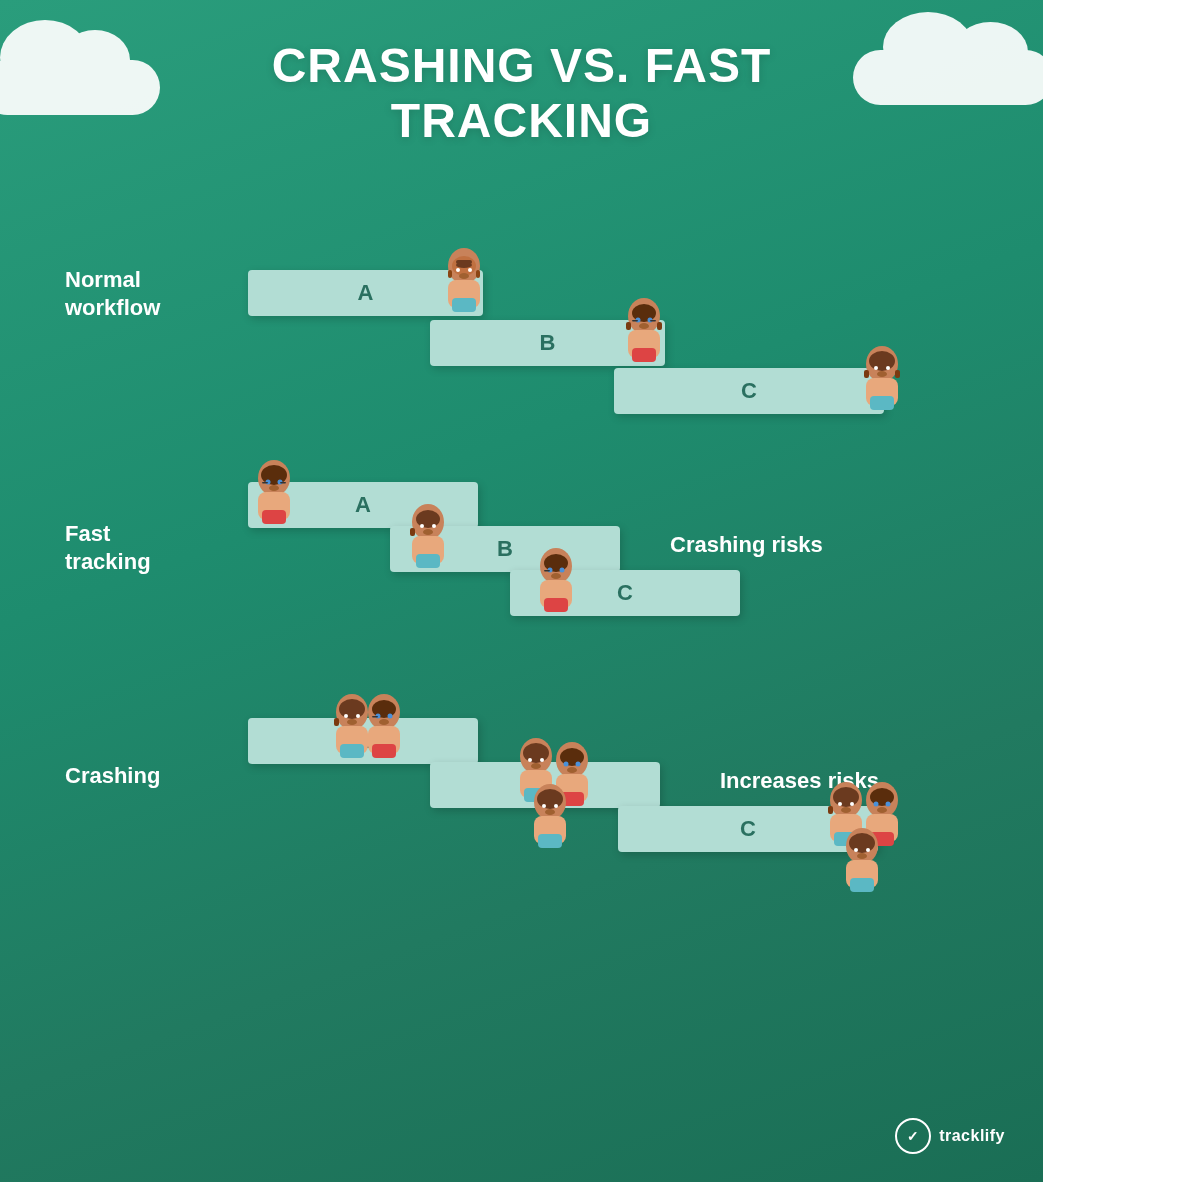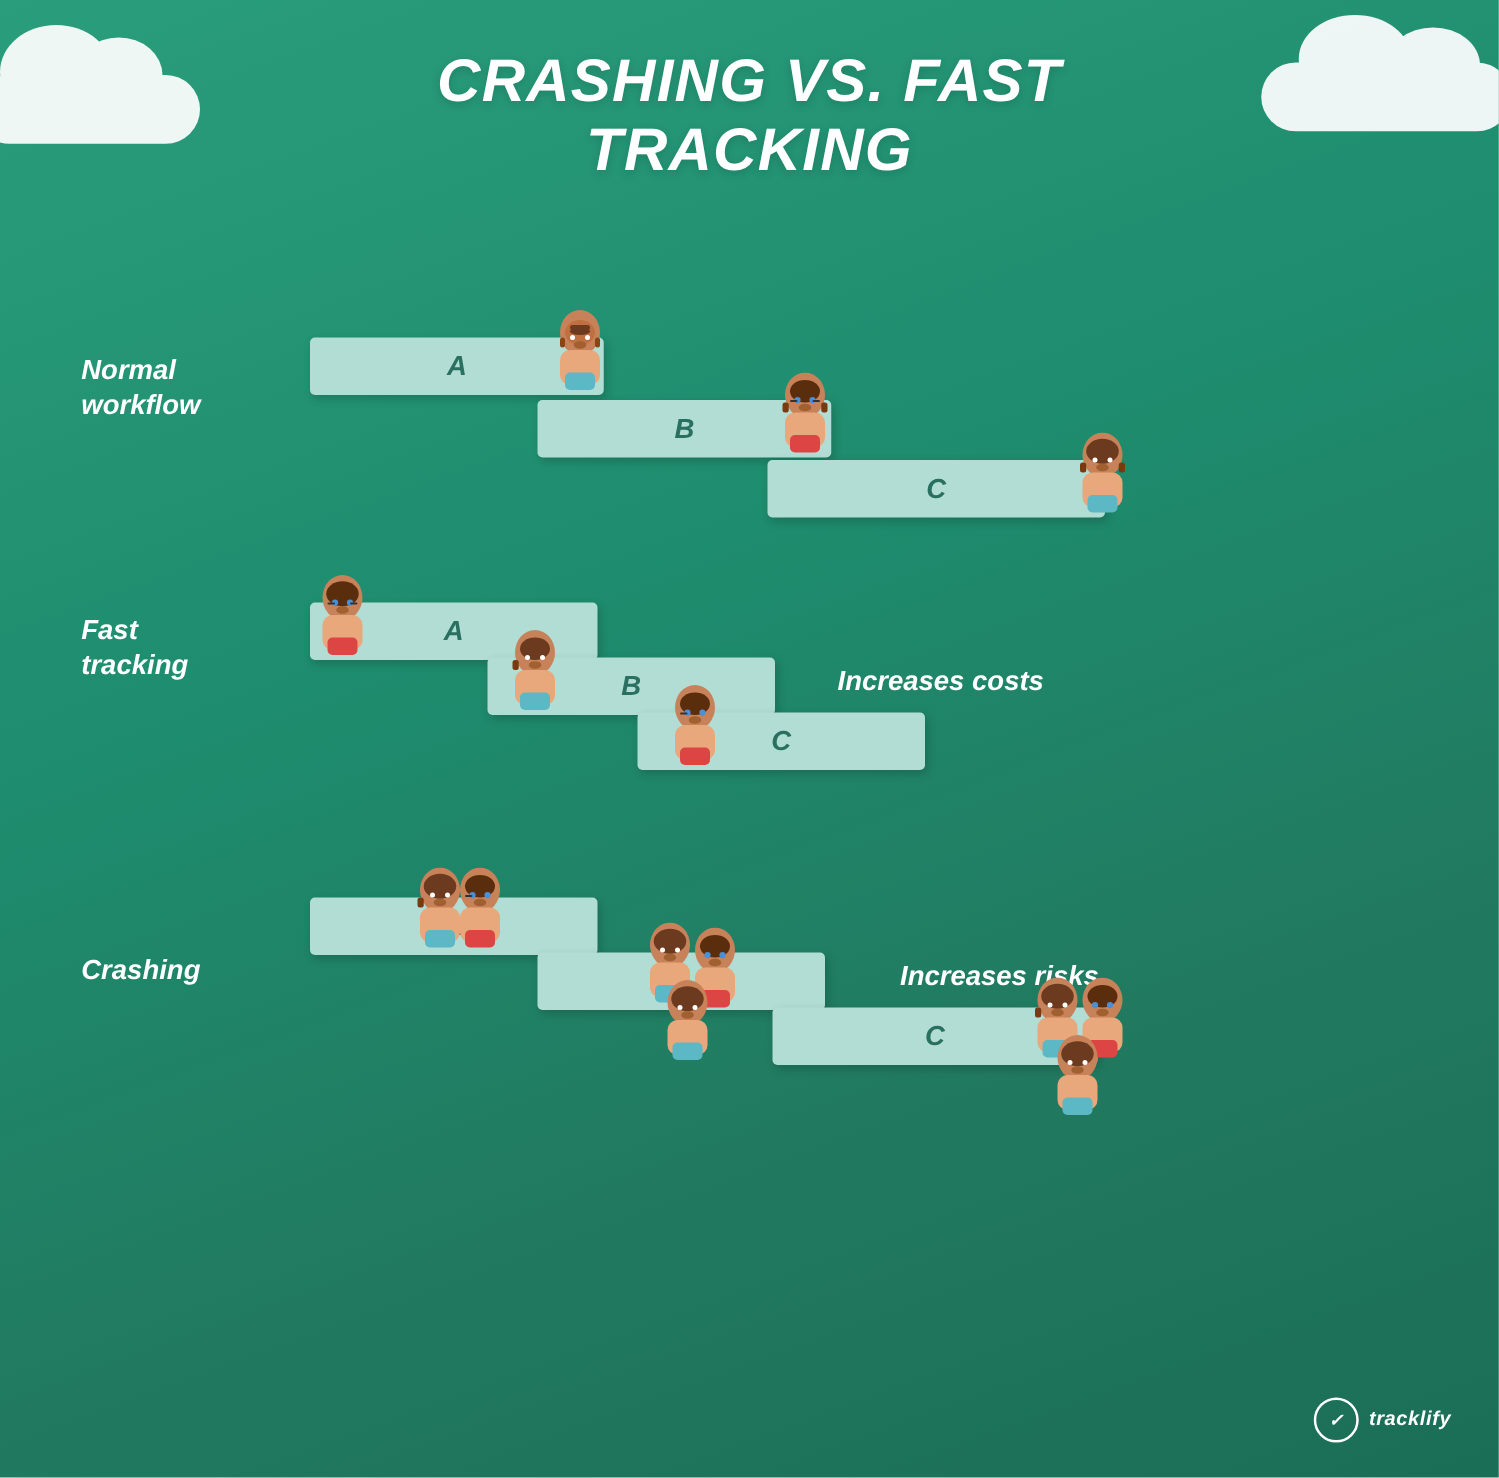--- a/index.html
+++ b/index.html
@@ -5,26 +5,25 @@
     * { margin: 0; padding: 0; box-sizing: border-box; }
 
     body {
       width: 1199px;
       height: 1182px;
       overflow: hidden;
       font-family: 'Arial', sans-serif;
     }
 
     .bg {
-      width: 1199px;
+      width: 1043px;
       height: 1182px;
       background: linear-gradient(160deg, #2a9d7c 0%, #1e8c6e 40%, #217a60 70%, #1a6e55 100%);
       position: relative;
       overflow: hidden;
-      font-style: italic;
     }
 
     
     .cloud {
       position: absolute;
       background: white;
       border-radius: 50px;
       opacity: 0.92;
     }
     .cloud::before, .cloud::after {
@@ -145,21 +144,21 @@
 <div class="bg">
 
   <div class="cloud cloud-left"></div>
   <div class="cloud cloud-right"></div>
 
   <div class="title">
     <span style="white-space:pre-line;">CRASHING VS. FAST
 TRACKING</span>
   </div>
 
-  <div class="section-label" style="top:282px; left:65px;">
+  <div class="section-label" style="top:266px; left:65px;">
     <span style="white-space:pre-line;">Normal
 workflow</span>
   </div>
 
   <div class="bar" style="left:248px; top:270px; width:235px; height:46px;">
     <span>A</span>
   </div>
 
   <div class="bar" style="left:430px; top:320px; width:235px; height:46px;">
     <span>B</span>
@@ -202,39 +201,39 @@
     <rect x="10" y="32" width="32" height="28" rx="8" fill="#e8a87c"></rect>
     <ellipse cx="26" cy="15" rx="13" ry="10" fill="#6b3a1f"></ellipse>
     <rect x="14" y="50" width="24" height="14" rx="4" fill="#5bb8c4"></rect>
     <circle cx="20" cy="22" r="2" fill="#fff"></circle>
     <circle cx="32" cy="22" r="2" fill="#fff"></circle>
     <ellipse cx="26" cy="28" rx="5" ry="3" fill="#a06030"></ellipse>
     <rect x="8" y="24" width="5" height="8" rx="2" fill="#7a3a10"></rect>
     <rect x="39" y="24" width="5" height="8" rx="2" fill="#7a3a10"></rect>
   </svg>
 
-  <div class="section-label" style="top:490px; left:65px;">
+  <div class="section-label" style="top:520px; left:65px;">
     <span style="white-space:pre-line;">Fast
 tracking</span>
   </div>
 
   <div class="bar" style="left:248px; top:482px; width:230px; height:46px;">
     <span>A</span>
   </div>
 
   <div class="bar" style="left:390px; top:526px; width:230px; height:46px;">
     <span>B</span>
   </div>
 
   <div class="bar" style="left:510px; top:570px; width:230px; height:46px;">
     <span>C</span>
   </div>
 
   <div class="note" style="top:532px; left:670px;">
-    <span>Increases costs</span>
+    <span>Crashing risks</span>
   </div>
 
   <svg class="person-svg" style="left:248px;top:460px;" width="52" height="78" viewBox="0 0 52 78">
     <ellipse cx="26" cy="18" rx="16" ry="18" fill="#c8825a"></ellipse>
     <rect x="10" y="32" width="32" height="28" rx="8" fill="#e8a87c"></rect>
     <ellipse cx="26" cy="15" rx="13" ry="10" fill="#5a2d0c"></ellipse>
     <rect x="14" y="50" width="24" height="14" rx="4" fill="#d44"></rect>
     <circle cx="20" cy="22" r="2.5" fill="#4a90d9"></circle>
     <circle cx="32" cy="22" r="2.5" fill="#4a90d9"></circle>
     <rect x="14" y="22" width="6" height="1.5" rx="1" fill="#333"></rect>

